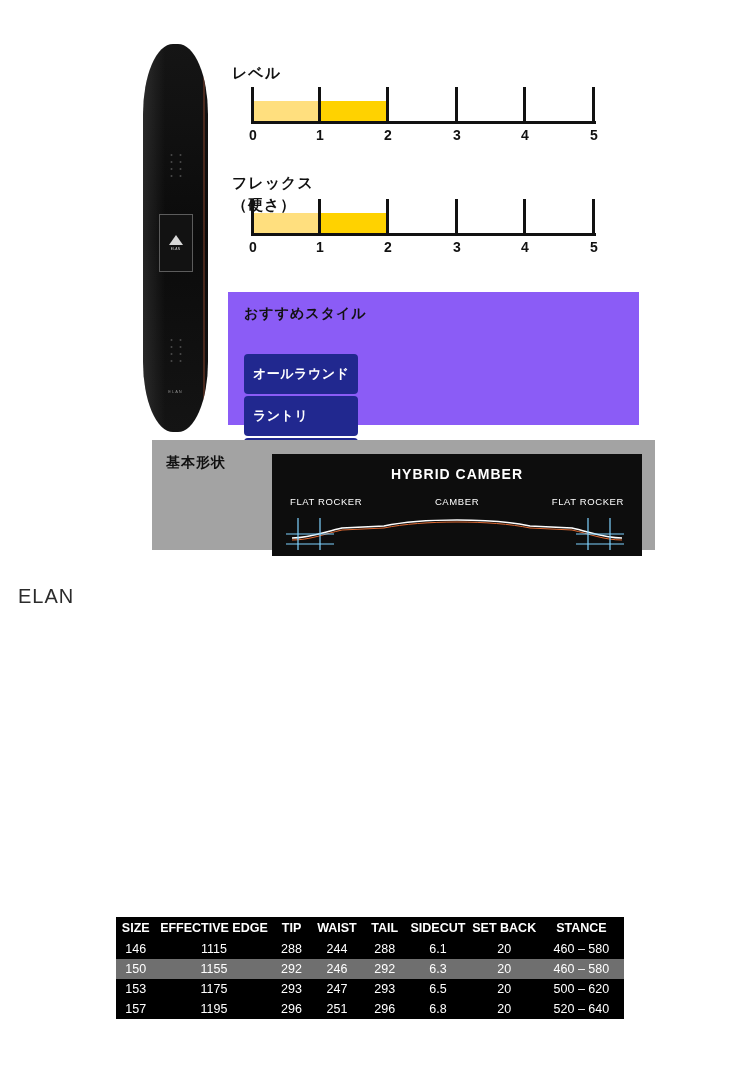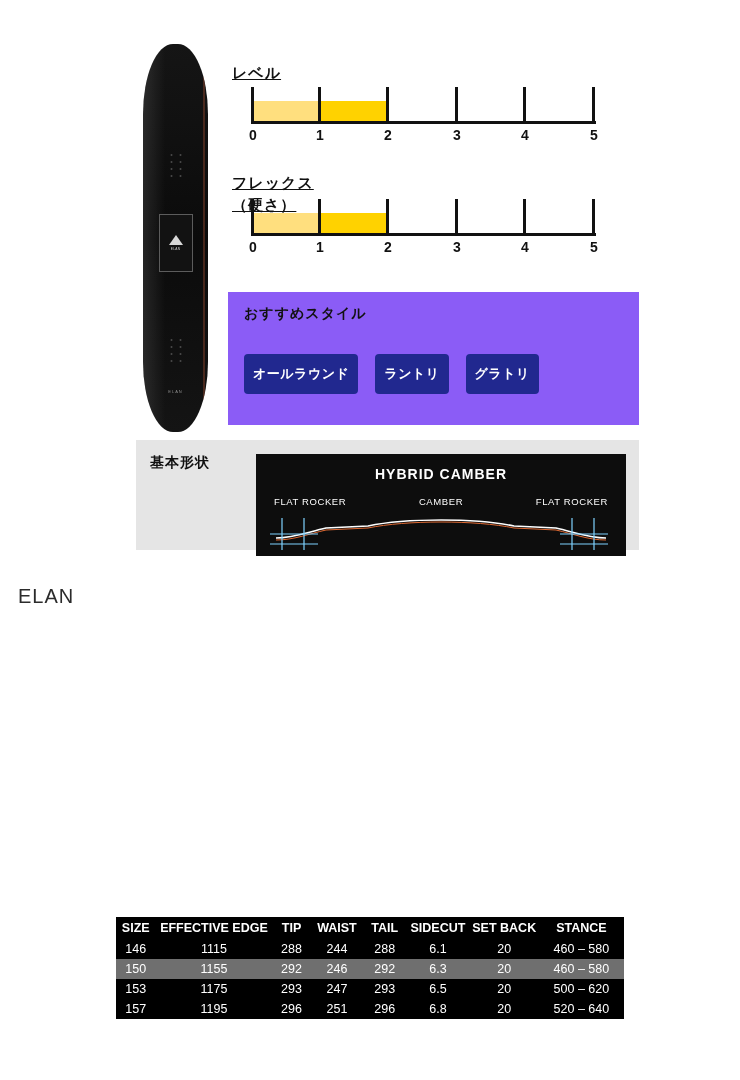--- a/index.html
+++ b/index.html
@@ -67,21 +67,20 @@
     position: absolute; left: 50%; transform: translateX(-50%);
     bottom: 38px; font-size: 4px; color: #8e8e8e; letter-spacing: 1px;
   }
 
   .heading-jp {
     position: absolute;
     font-weight: bold;
     color: #111;
     font-size: 15px;
     letter-spacing: 1px;
-    text-decoration: underline;
   }
 
   
   .scale { position: absolute; }
   .scale .track {
     position: relative;
     height: 20px;
     border-bottom: 3px solid #111;
     width: 345px;
   }
@@ -108,39 +107,39 @@
     left: 228px; top: 292px;
     width: 411px; height: 133px;
     background: #8b5cf6;
   }
   .style-panel .title {
     position: absolute; left: 16px; top: 13px;
     font-size: 14px; font-weight: bold; color: #111; letter-spacing: 1px;
   }
   .style-tags {
     position: absolute; left: 16px; top: 62px;
-    display: flex; gap: 17px;
+    display: flex; gap: 2px; flex-direction: column;
   }
   .tag {
     background: #21288f;
     color: #fff;
     font-weight: bold;
     font-size: 13px;
     border-radius: 4px;
     padding: 11px 9px;
     letter-spacing: 0.5px;
     white-space: nowrap;
   }
 
   
   .shape-panel {
     position: absolute;
-    left: 136px; top: 440px;
+    left: 152px; top: 440px;
     width: 503px; height: 110px;
-    background: #e5e5e5;
+    background: #a3a3a3;
   }
   .shape-panel .title {
     position: absolute; left: 14px; top: 14px;
     font-size: 14px; font-weight: bold; color: #111; letter-spacing: 1px;
   }
   .shape-black {
     position: absolute; left: 120px; top: 14px;
     width: 370px; height: 102px;
     background: #0d0d0d;
   }

